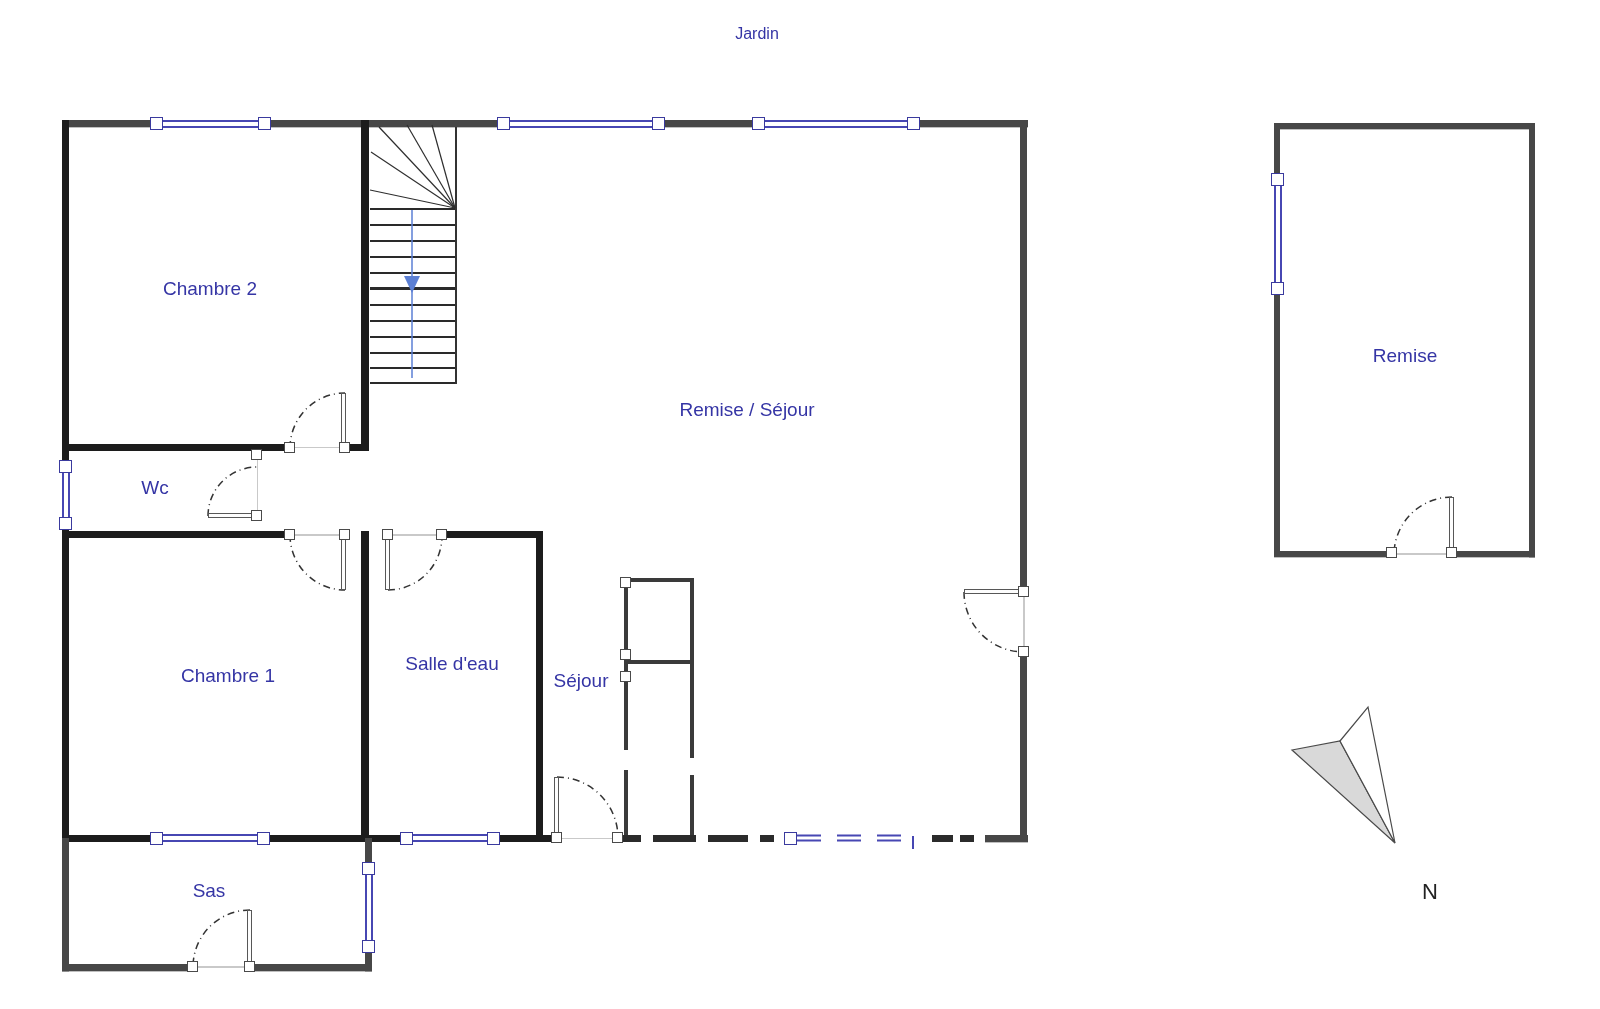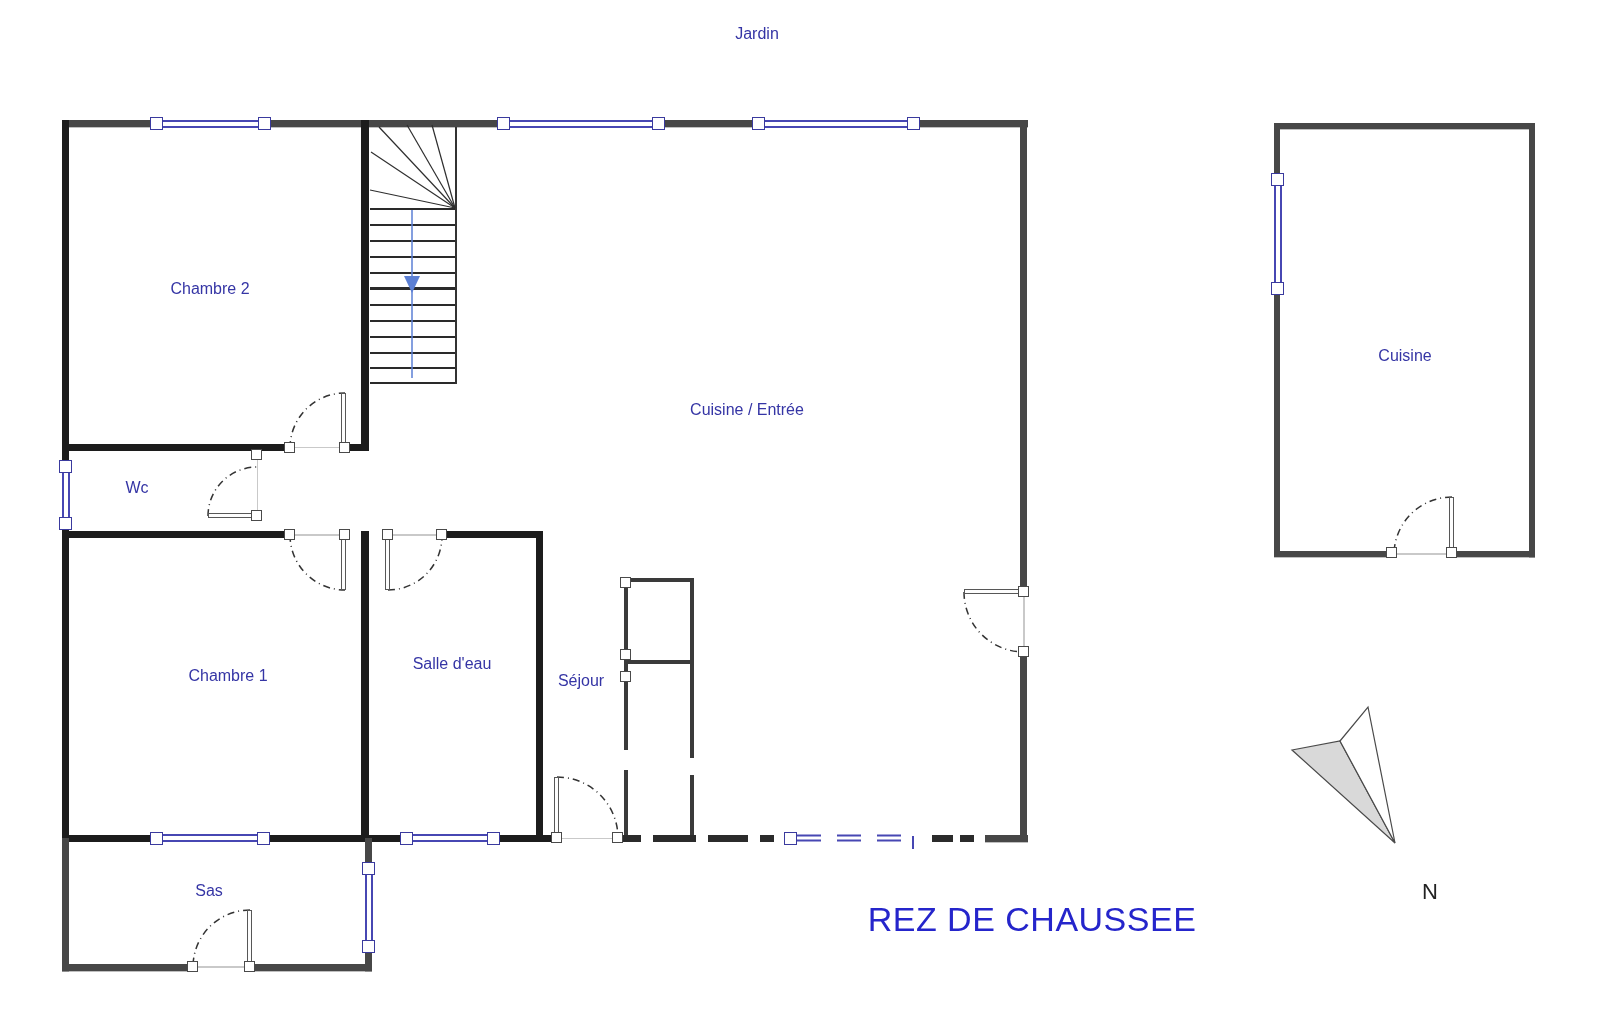--- a/index.html
+++ b/index.html
@@ -9,21 +9,21 @@
   .wb{background:#1c1c1c;}
   .wg{background:#474747;box-shadow:0 1px 0 rgba(0,0,0,.25);}
   .wt{background:#3a3a3a;}
   .leaf{position:absolute;background:#fdfdfd;border:1.5px solid #575757;box-sizing:border-box;}
   .wsq{position:absolute;width:13px;height:13px;background:#ffffff;border:1.6px solid #3a3a9e;box-sizing:border-box;}
   .dsq{position:absolute;width:11px;height:11px;background:#ffffff;border:1.4px solid #4a4a4a;box-sizing:border-box;}
   .winh{position:absolute;height:8px;border-top:2px solid #4747b3;border-bottom:2px solid #4747b3;background:#fff;box-sizing:border-box;}
   .winv{position:absolute;width:8px;border-left:2px solid #4747b3;border-right:2px solid #4747b3;background:#fff;box-sizing:border-box;}
   .thr{position:absolute;background:#c9c9c9;}
   .tread{position:absolute;left:370px;width:86px;height:1.5px;background:#2a2a2a;}
-  .lbl{position:absolute;transform:translate(-50%,-50%);color:#3535a5;font-size:16px;white-space:nowrap;}
+  .lbl{position:absolute;transform:translate(-50%,-50%);color:#3535a5;font-size:19px;white-space:nowrap;}
   .lbl.small{font-size:16px;}
   .title{position:absolute;transform:translate(-50%,-50%);color:#2525cb;font-size:34px;letter-spacing:.5px;white-space:nowrap;}
   .nlbl{position:absolute;transform:translate(-50%,-50%);color:#222;font-size:22px;}
   svg.overlay{position:absolute;left:0;top:0;pointer-events:none;}
 </style>
 </head>
 <body>
 
 <div id="plan">
 
@@ -185,23 +185,22 @@
   <div class="dsq" style="left:187px;top:961px"></div>
   <div class="dsq" style="left:244px;top:961px"></div>
   <div class="dsq" style="left:1386px;top:547px"></div>
   <div class="dsq" style="left:1446px;top:547px"></div>
   <div class="dsq" style="left:620px;top:577px"></div>
   <div class="dsq" style="left:620px;top:649px"></div>
   <div class="dsq" style="left:620px;top:671px"></div>
 
   <div class="lbl small" style="left:757px;top:34px">Jardin</div>
   <div class="lbl" style="left:210px;top:289px">Chambre 2</div>
-  <div class="lbl" style="left:137px;top:488px">Wc</div>
+  <div class="lbl" style="left:155px;top:488px">Wc</div>
   <div class="lbl" style="left:228px;top:676px">Chambre 1</div>
   <div class="lbl" style="left:452px;top:664px">Salle d'eau</div>
   <div class="lbl" style="left:581px;top:681px">Séjour</div>
-  <div class="lbl" style="left:747px;top:410px">Cuisine / Entrée</div>
+  <div class="lbl" style="left:747px;top:410px">Remise / Séjour</div>
   <div class="lbl" style="left:209px;top:891px">Sas</div>
-  <div class="lbl" style="left:1405px;top:356px">Cuisine</div>
-  <div class="title" style="left:1032px;top:919px">REZ DE CHAUSSEE</div>
+  <div class="lbl" style="left:1405px;top:356px">Remise</div>
   <div class="nlbl" style="left:1430px;top:892px">N</div>
 
 </div>
 
 </body></html>

